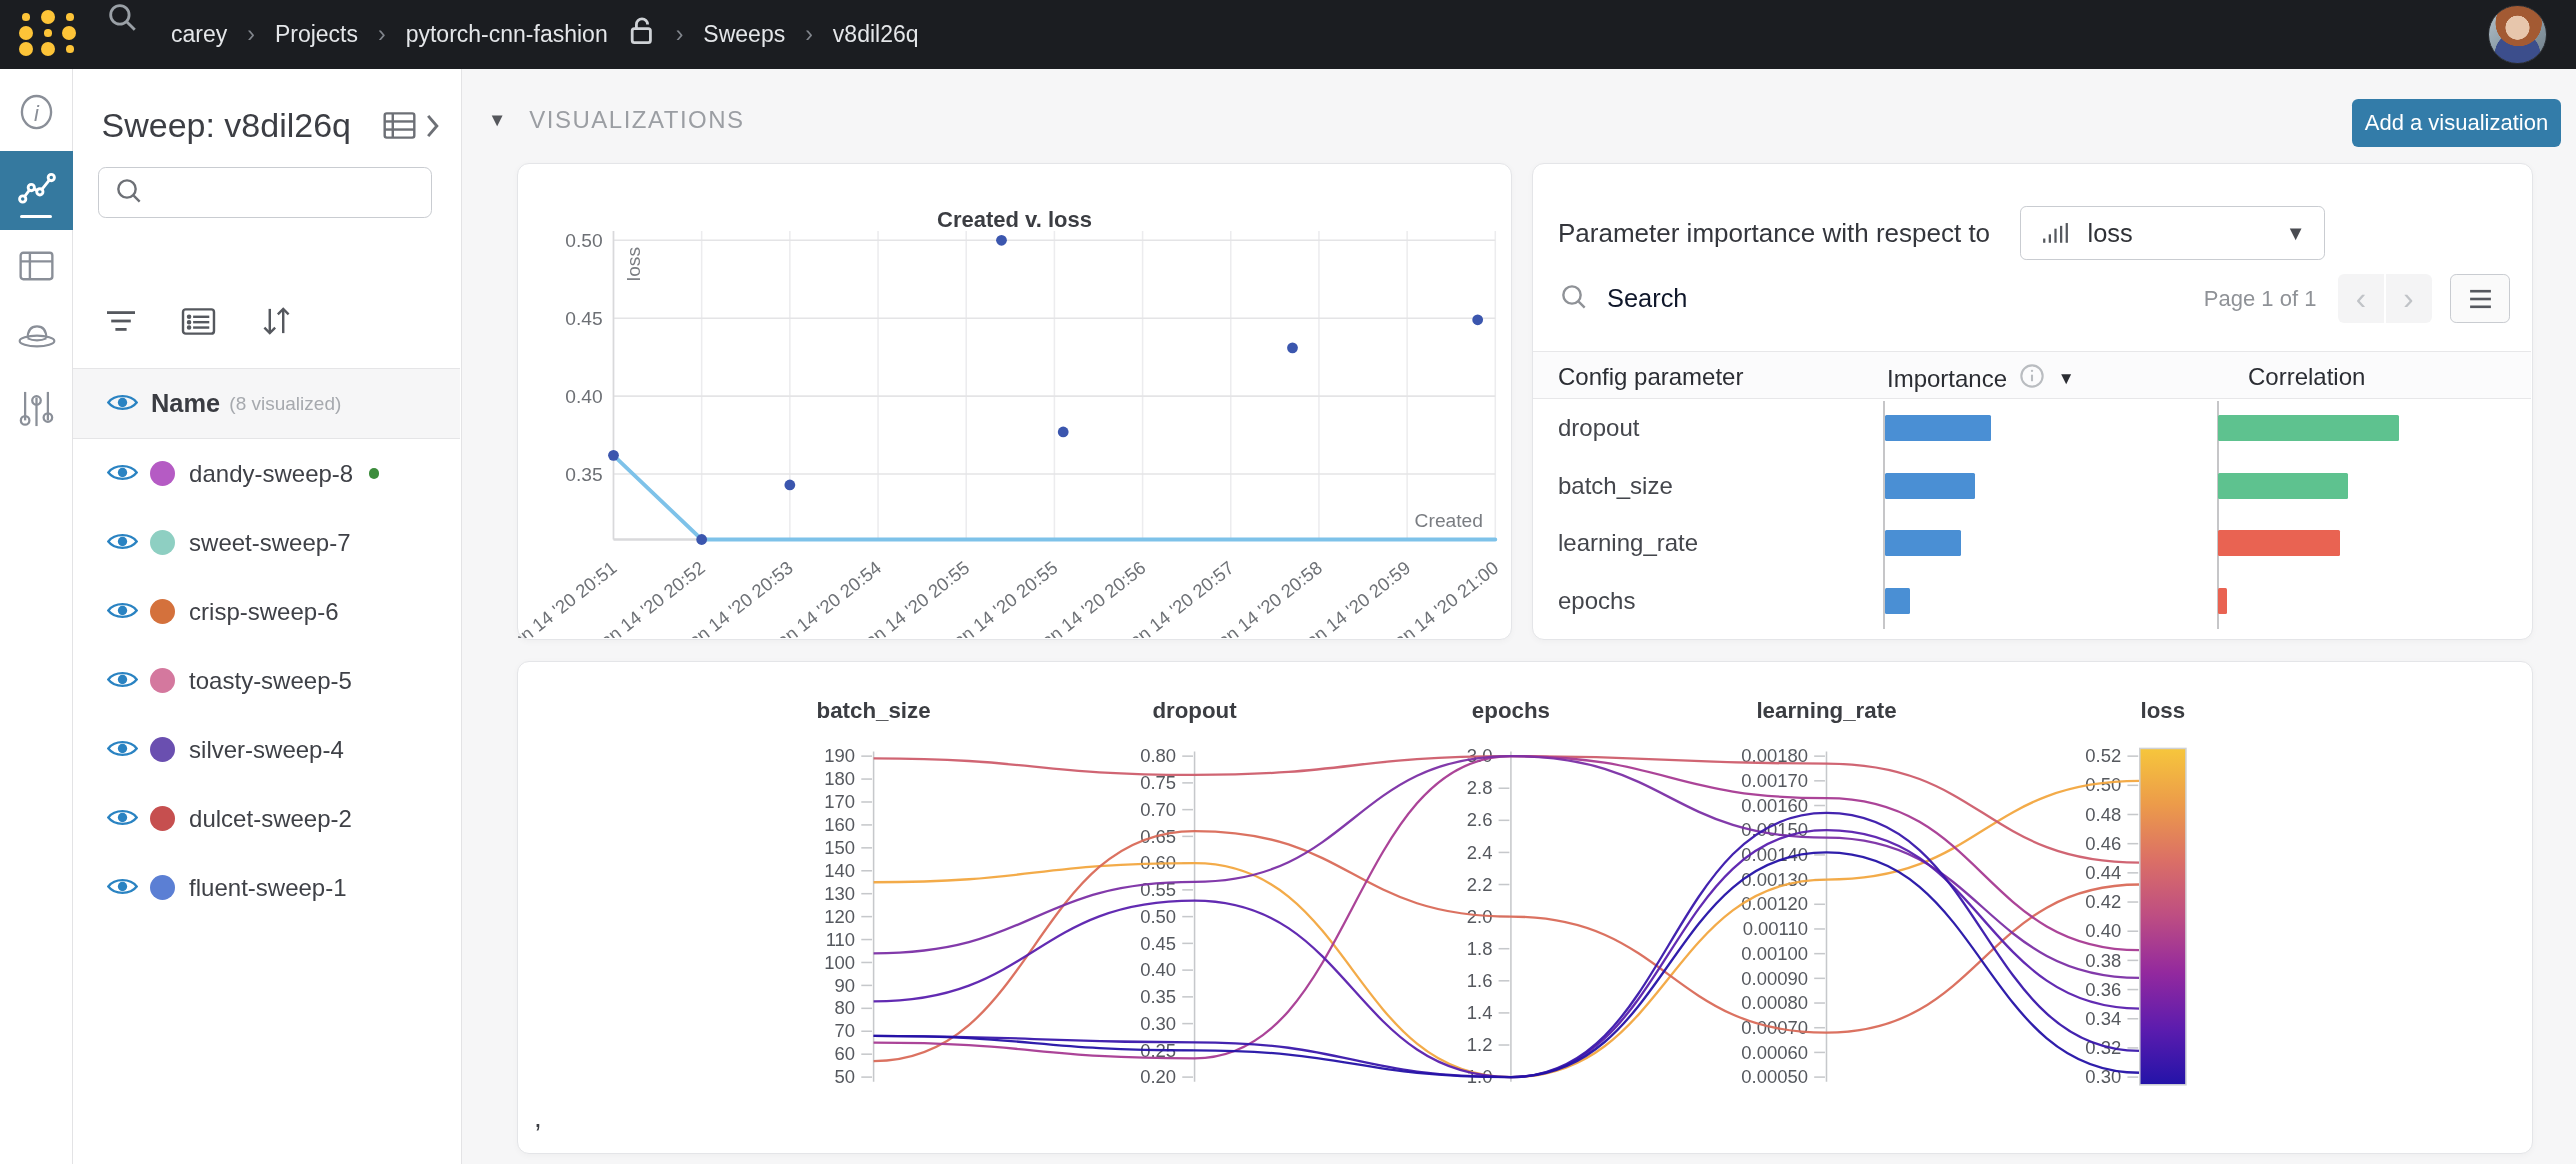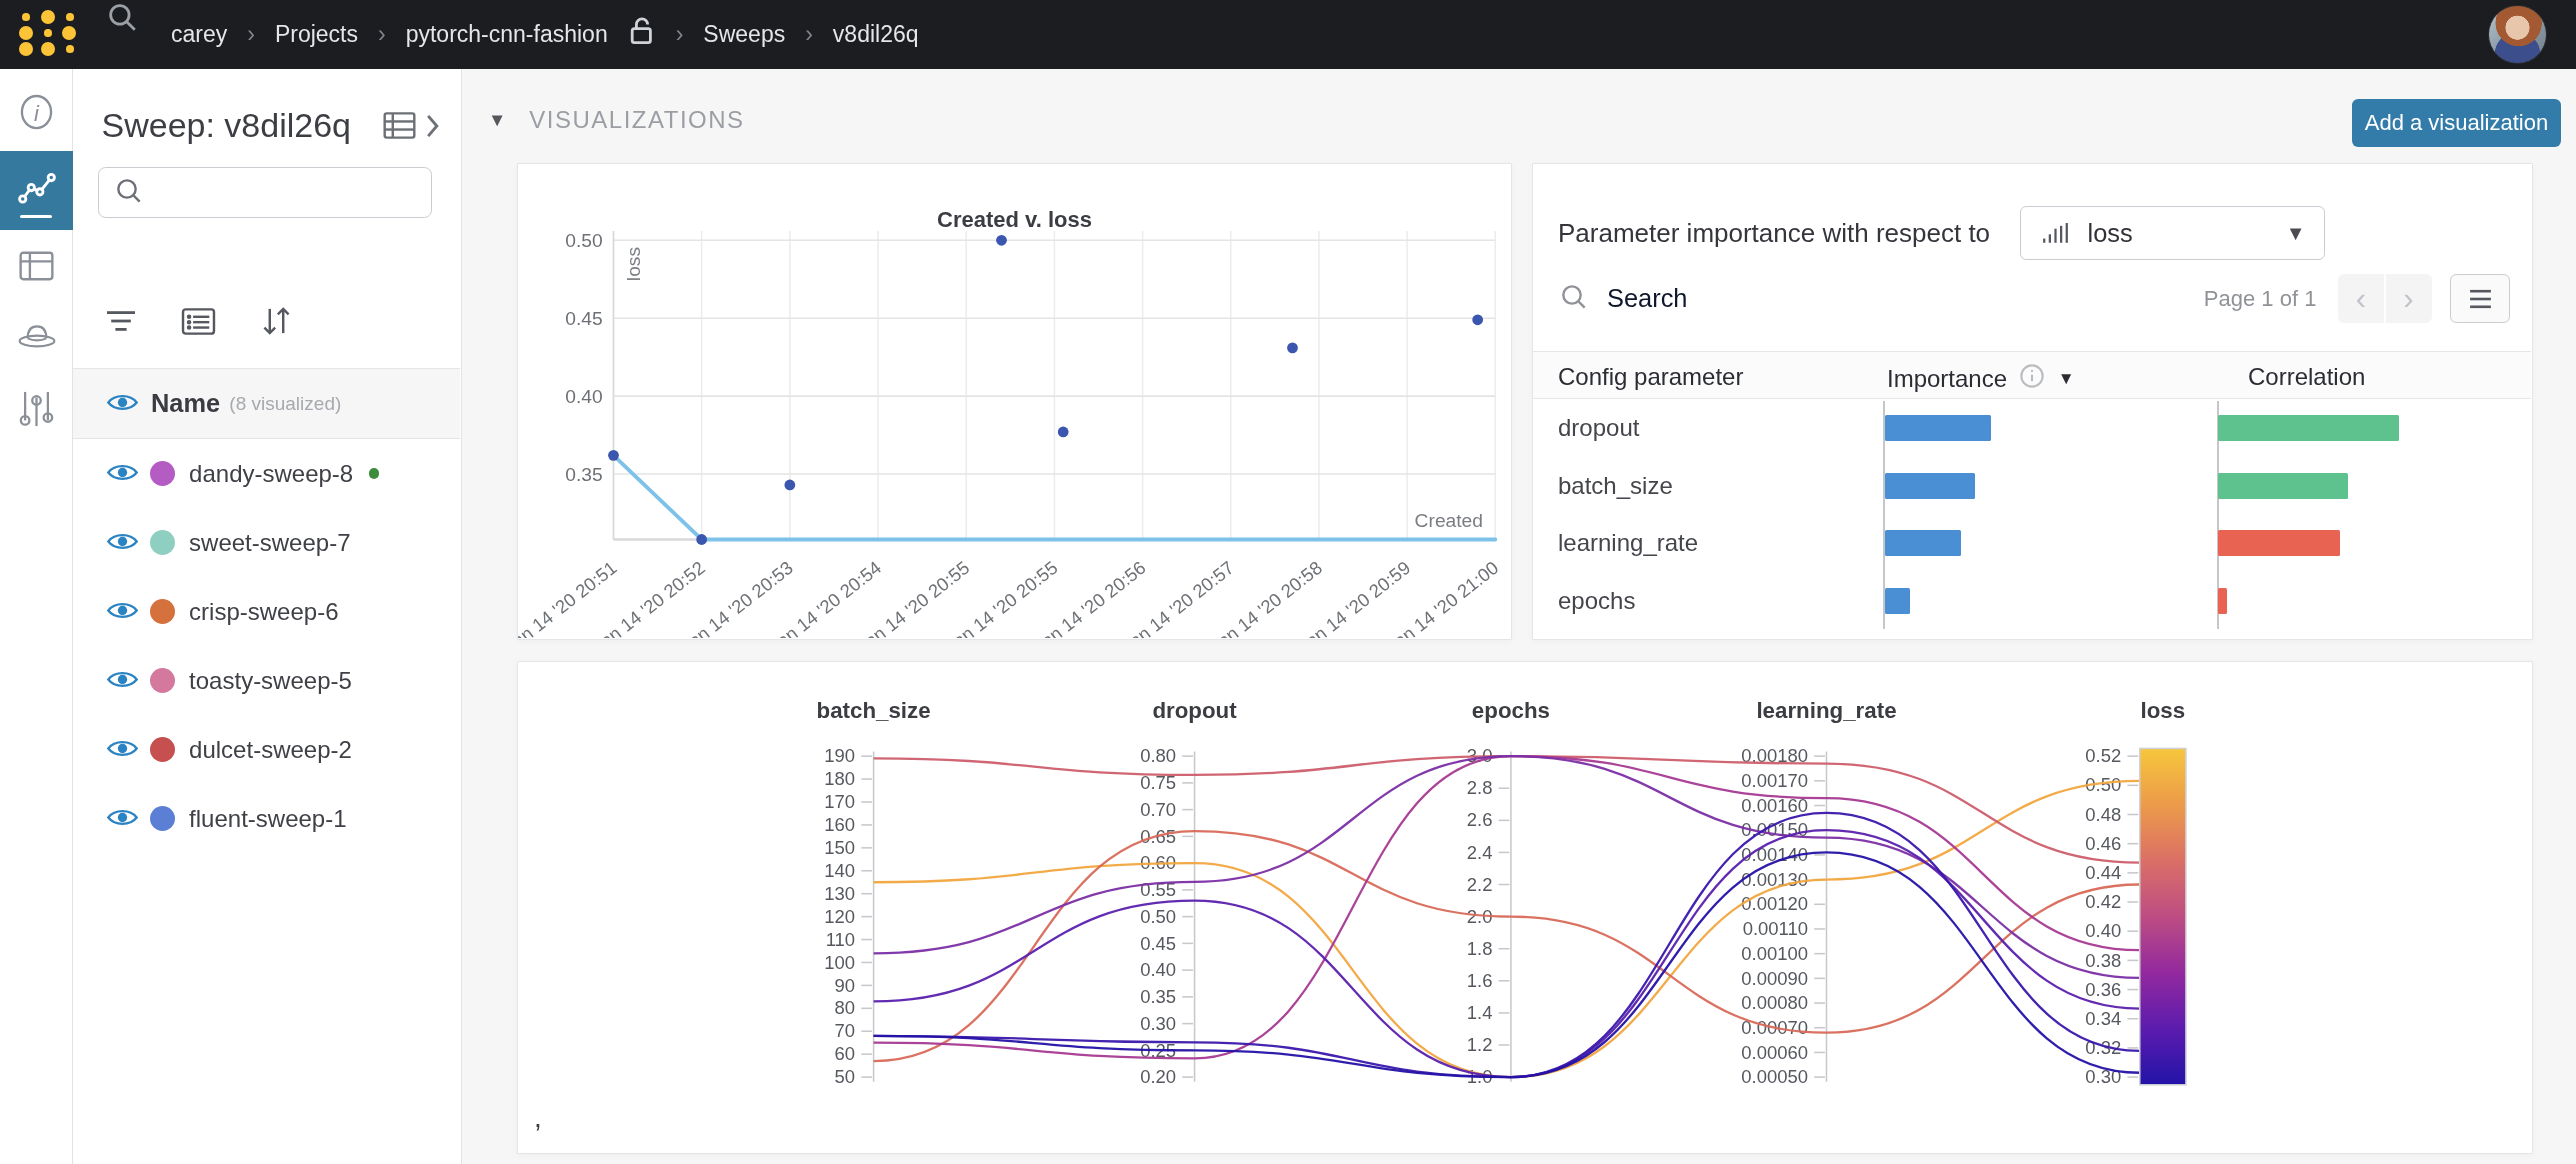--- a/index.html
+++ b/index.html
@@ -45,21 +45,21 @@
   .run-dot { width:25px; height:25px; border-radius:50%; margin-left:11.5px; flex:none; }
   .run-label { font-size:24px; color:#3f4147; margin-left:14.6px; }
   .running-dot { width:10.8px; height:10.8px; border-radius:50%; margin-left:15.4px; }
 
   
   #viz-header { position:absolute; left:488px; top:106px; display:flex; align-items:center; gap:23px; }
   #viz-caret { color:#55575c; font-size:18.5px; }
   #viz-label { color:#9b9ea3; font-size:24px; letter-spacing:1.5px; }
   #add-viz-btn { position:absolute; left:2352px; top:99px; width:209px; height:48px; background:#337ca9; color:#fff; border:none; border-radius:6.2px; font-size:22px; font-family:"Liberation Sans",sans-serif; cursor:pointer; }
 
-  .panel { position:absolute; background:#fff; border:1.5px solid #e4e5e8; border-radius:1px; box-shadow:0 1.5px 6.2px rgba(0,0,0,.03);text-decoration:underline; }
+  .panel { position:absolute; background:#fff; border:1.5px solid #e4e5e8; border-radius:12px; box-shadow:0 1.5px 6.2px rgba(0,0,0,.03);text-decoration:underline; }
   #panel-scatter  { left:517px;  top:163px; width:995px; height:477px; }
   #panel-importance { left:1532px; top:163px; width:1001px; height:477px; }
   #panel-parallel { left:517px;  top:661px; width:2016px; height:493px; }
 
   #scatter-title { position:absolute; left:0; top:43px; width:100%; text-align:center; font-size:22px; font-weight:bold; color:#3b3d42; }
   #panel-scatter svg, #panel-parallel svg { position:absolute; left:0; top:0; }
 
   
   #imp-title-row { position:absolute; left:25px; top:42px; width:952px; height:54px; display:flex; align-items:center; }
   #imp-title { font-size:26px; color:#34363c; }
@@ -269,20 +269,28 @@
         <span class="run-dot" style="background: rgb(212, 113, 60);"></span>
         <span class="run-label">crisp-sweep-6</span>
       </div>
       <div class="run-row">
         <span><svg width="31" height="23" viewBox="0 0 24 16">
             <path d="M1 8 C6 1.5 18 1.5 23 8 C18 14.5 6 14.5 1 8 Z" fill="none" stroke="#2a83c2" stroke-width="1.8"></path>
             <circle cx="12" cy="8" r="3.6" fill="#2a83c2"></circle>
           </svg></span>
         <span class="run-dot" style="background: rgb(212, 120, 158);"></span>
         <span class="run-label">toasty-sweep-5</span>
+      </div>
+      <div class="run-row">
+        <span><svg width="31" height="23" viewBox="0 0 24 16">
+            <path d="M1 8 C6 1.5 18 1.5 23 8 C18 14.5 6 14.5 1 8 Z" fill="none" stroke="#2a83c2" stroke-width="1.8"></path>
+            <circle cx="12" cy="8" r="3.6" fill="#2a83c2"></circle>
+          </svg></span>
+        <span class="run-dot" style="background: rgb(106, 79, 176);"></span>
+        <span class="run-label">silver-sweep-4</span>
       </div>
       <div class="run-row">
         <span><svg width="31" height="23" viewBox="0 0 24 16">
             <path d="M1 8 C6 1.5 18 1.5 23 8 C18 14.5 6 14.5 1 8 Z" fill="none" stroke="#2a83c2" stroke-width="1.8"></path>
             <circle cx="12" cy="8" r="3.6" fill="#2a83c2"></circle>
           </svg></span>
         <span class="run-dot" style="background: rgb(198, 79, 79);"></span>
         <span class="run-label">dulcet-sweep-2</span>
       </div>
       <div class="run-row">

